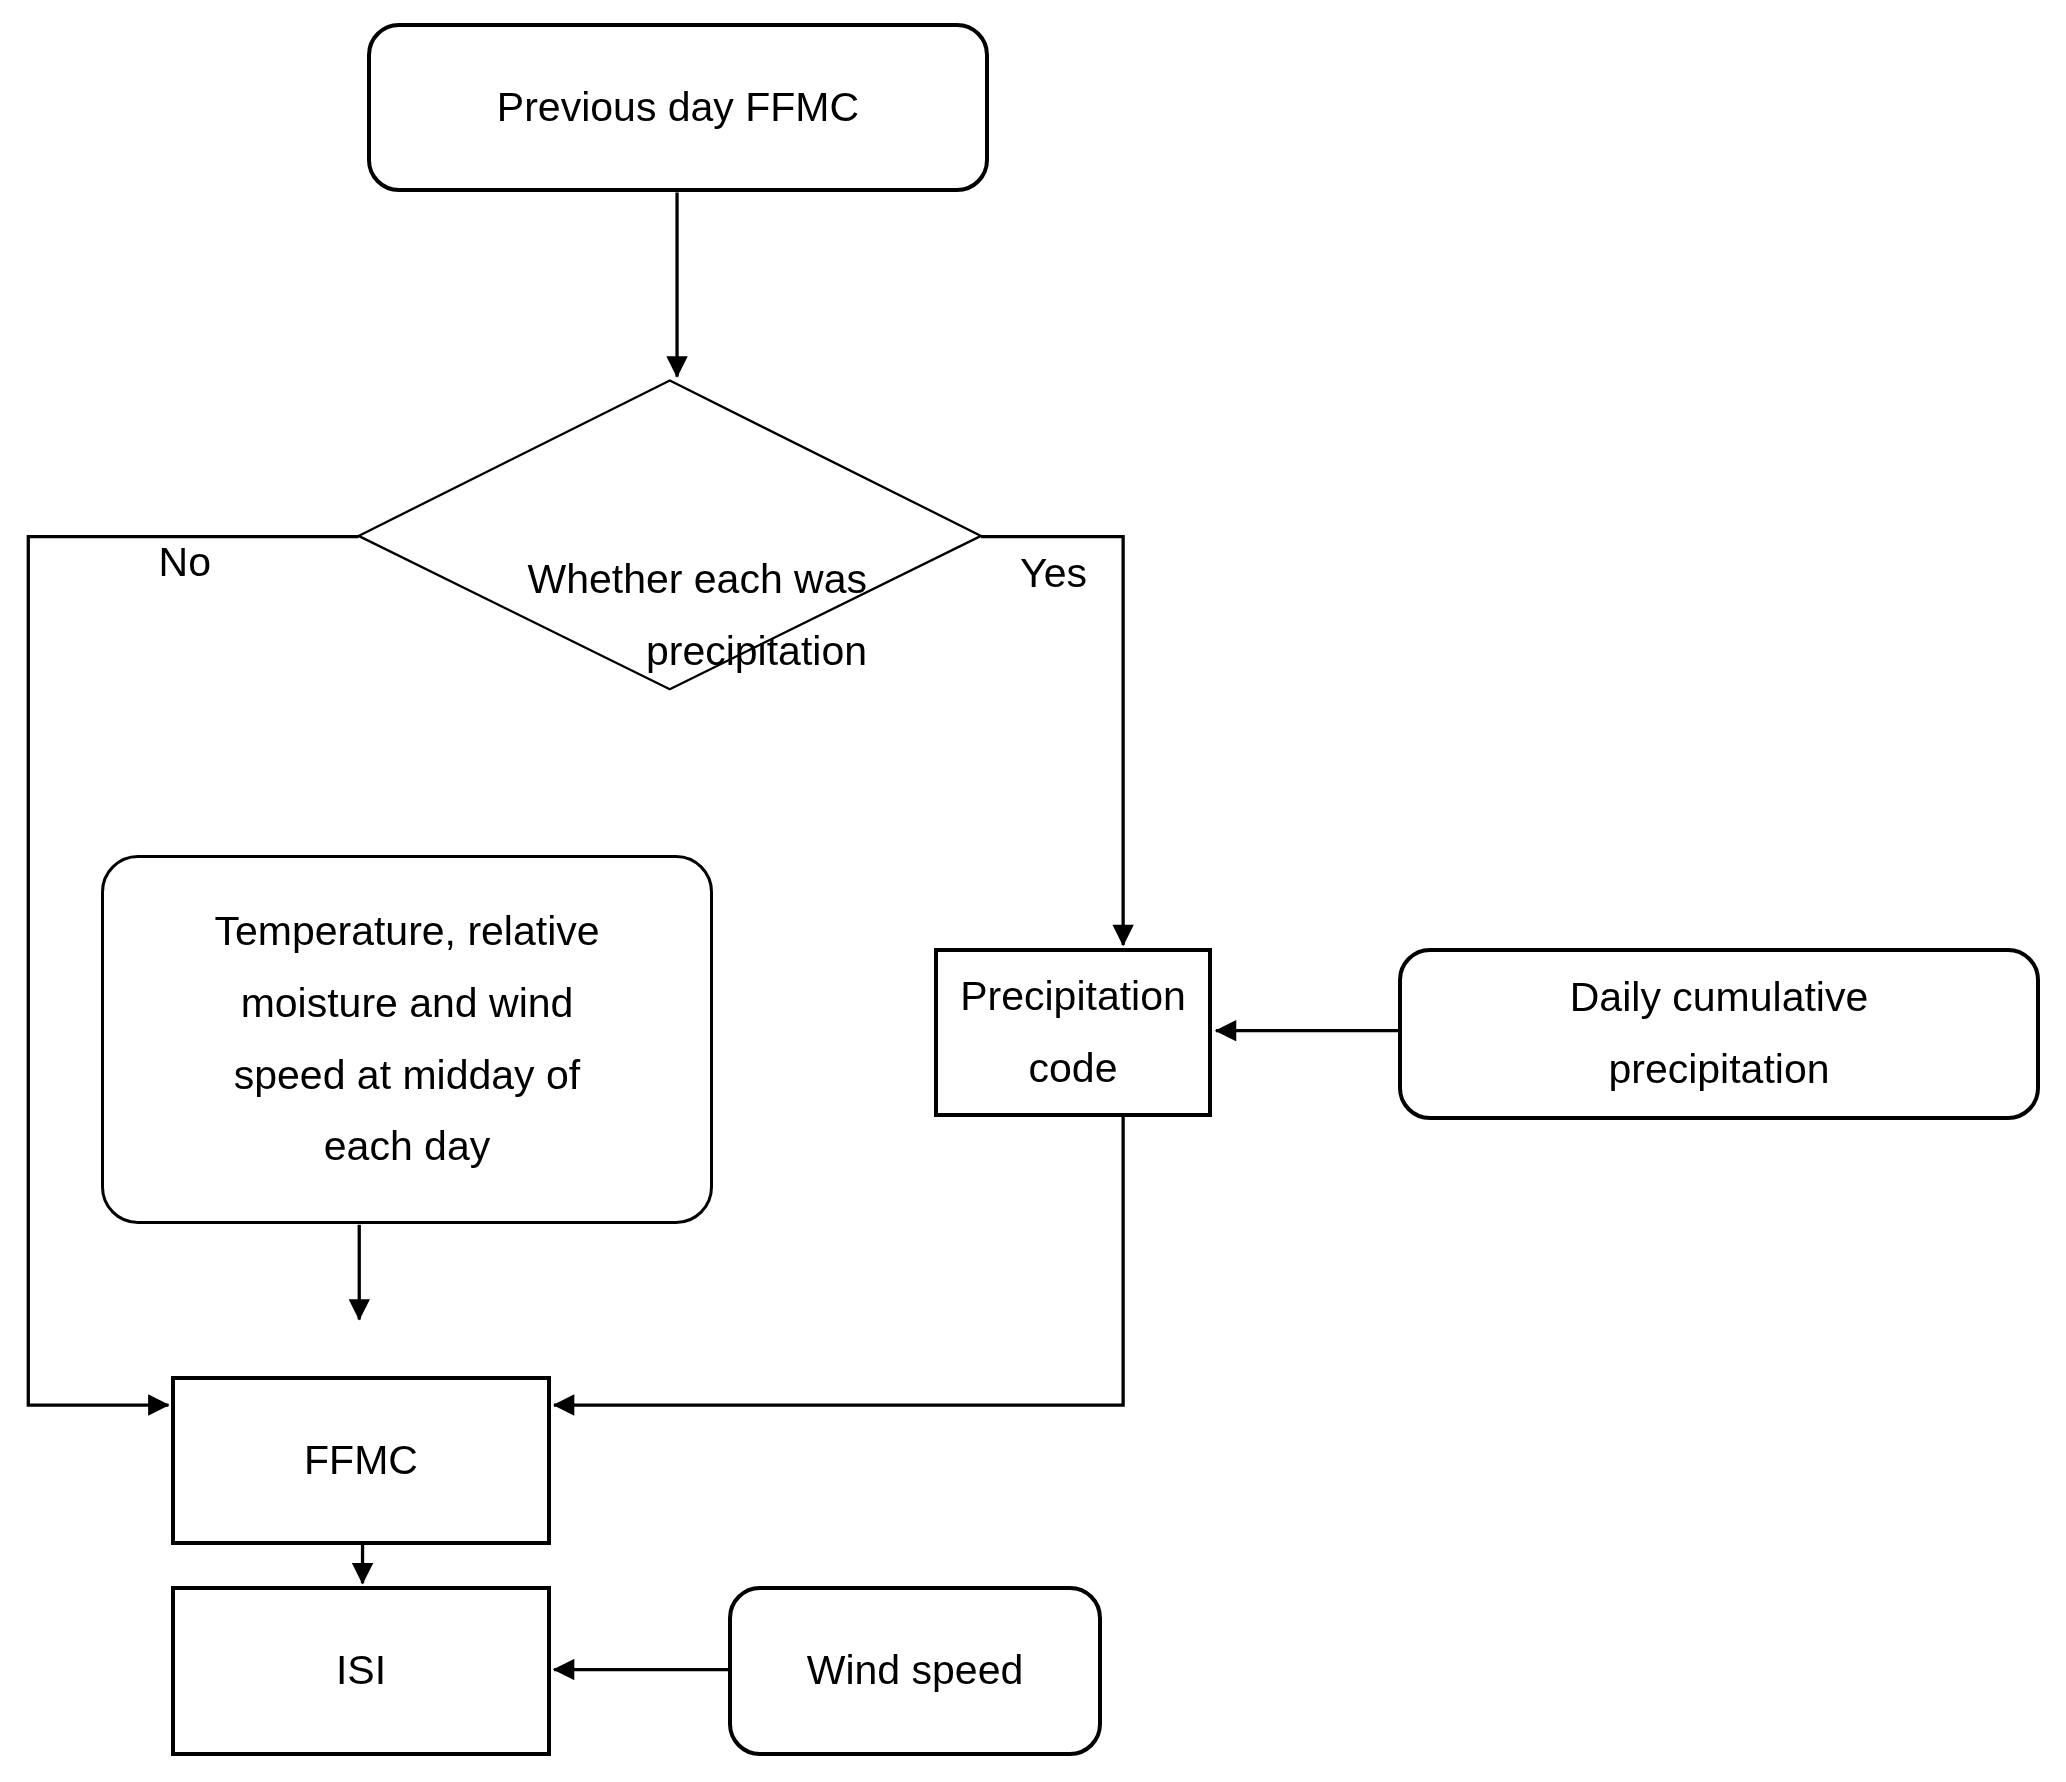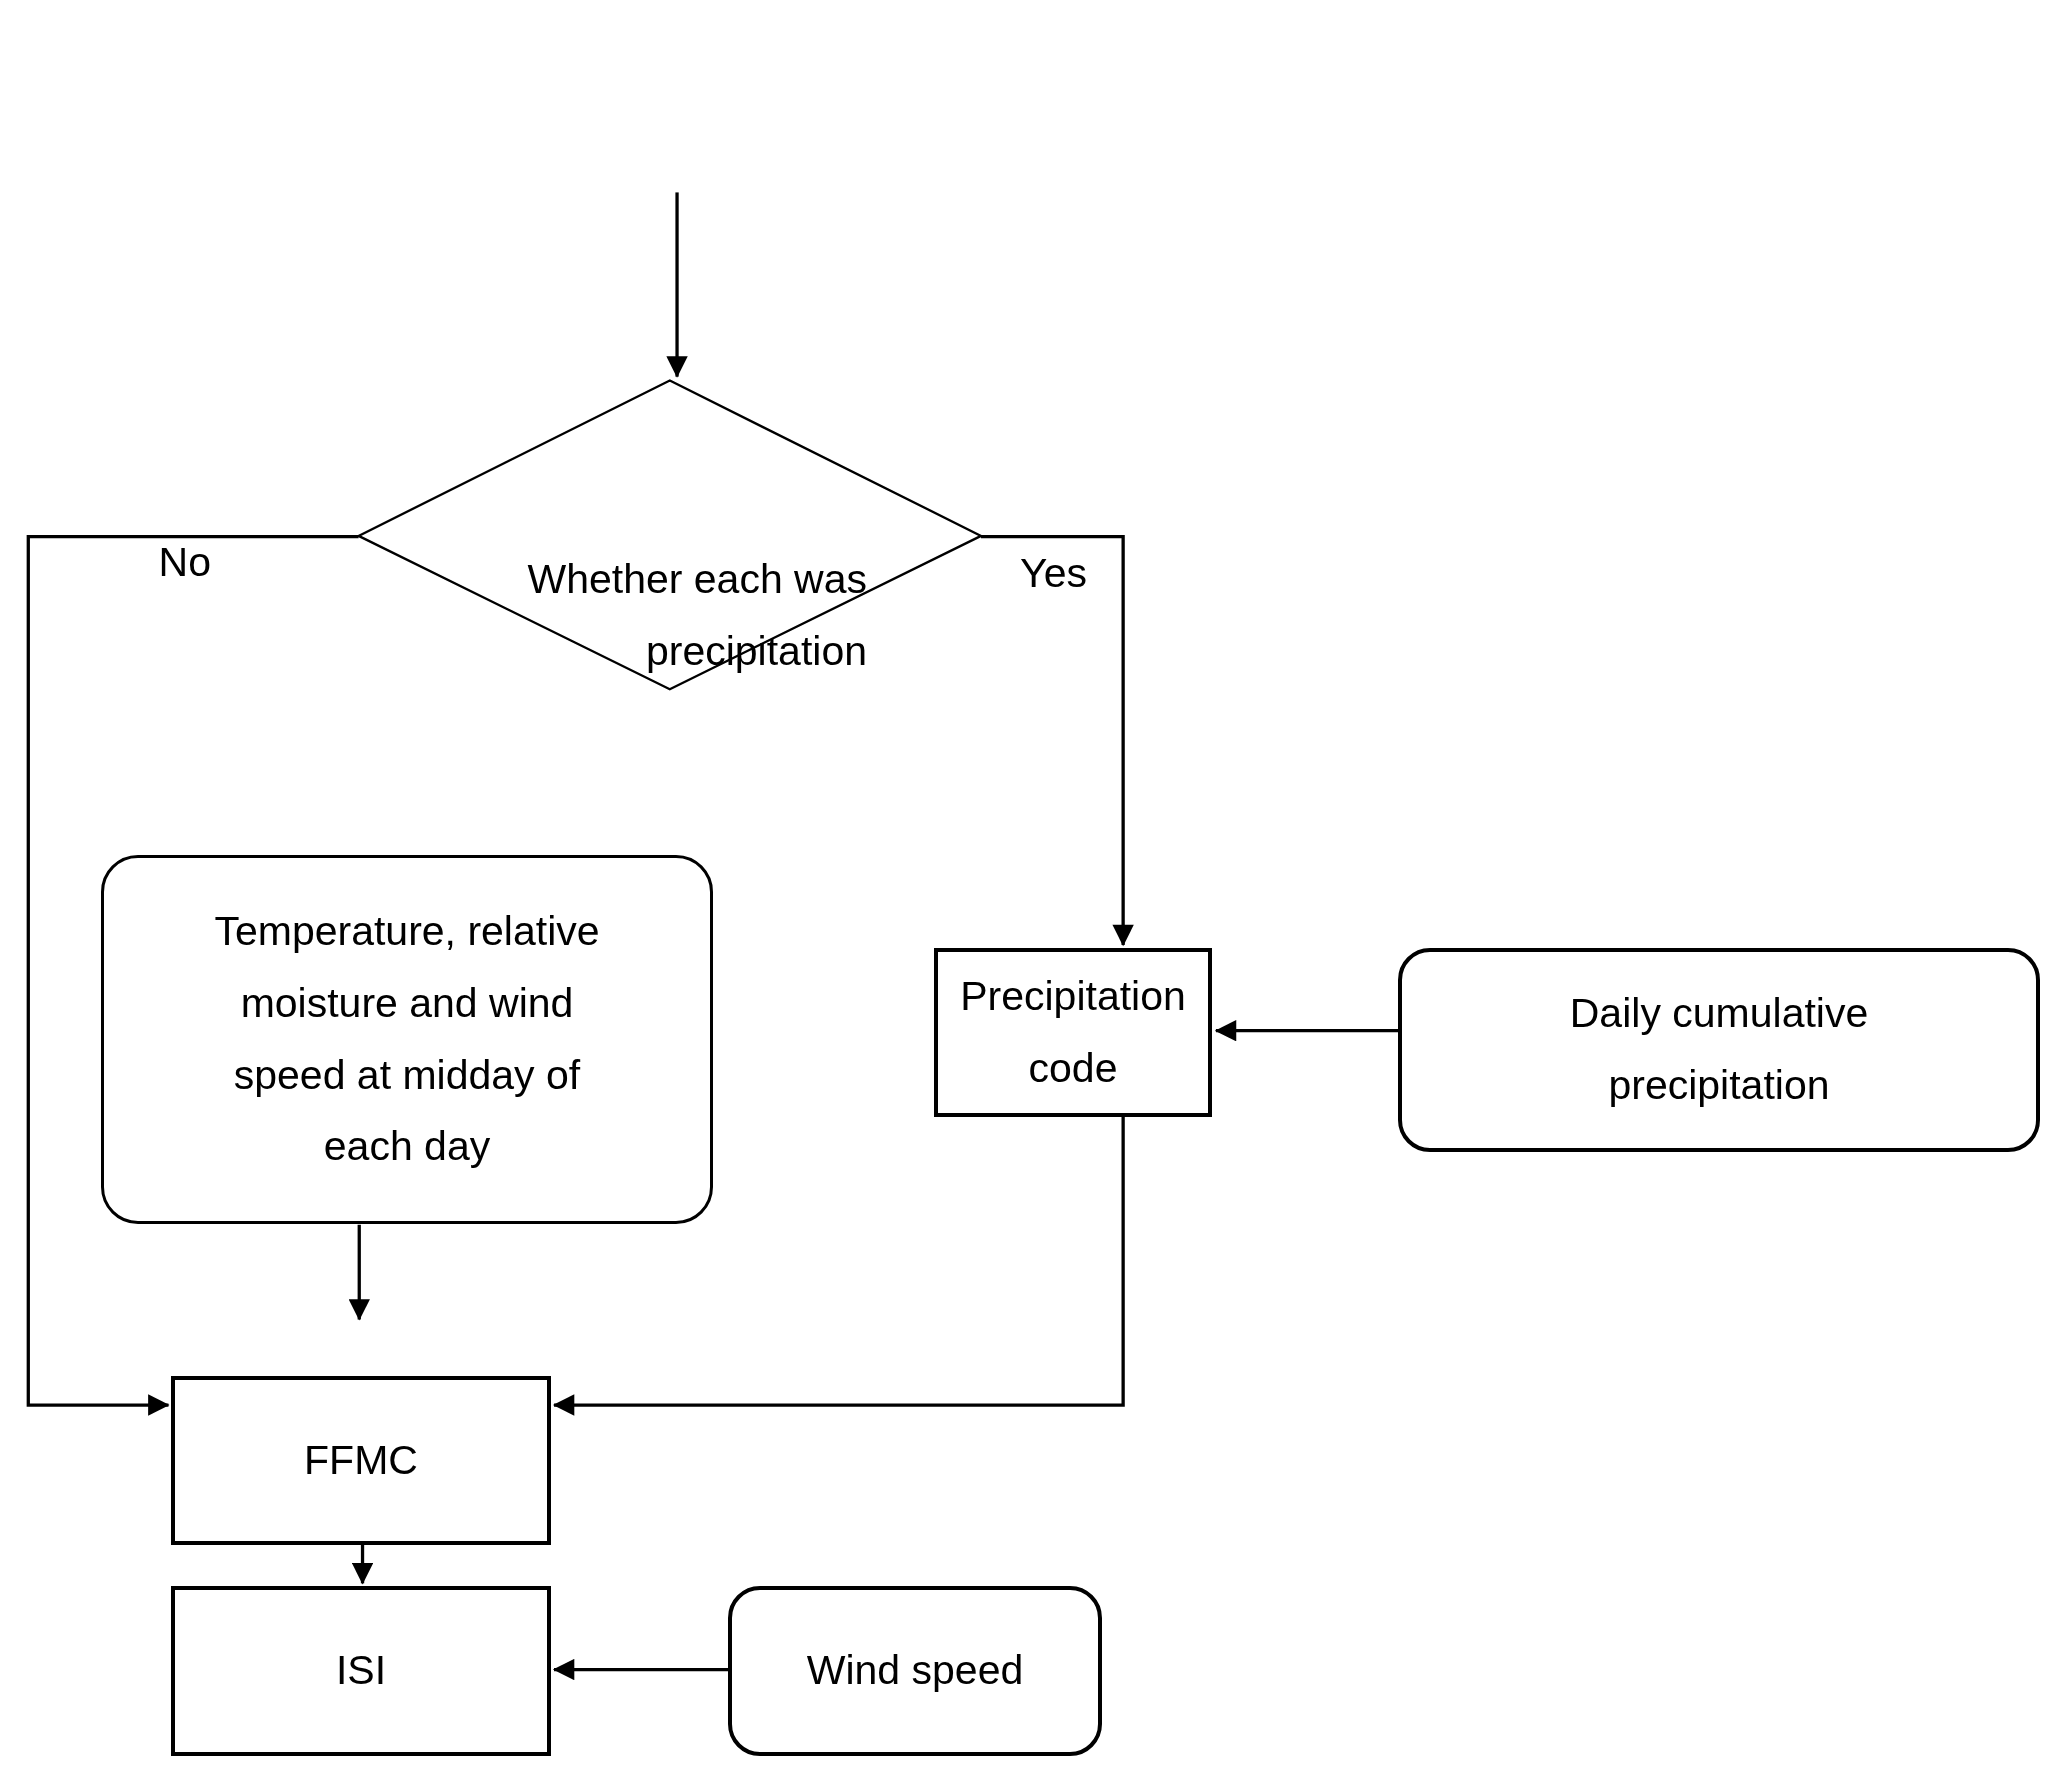--- a/index.html
+++ b/index.html
@@ -36,21 +36,21 @@
     line-height: 1.75;
     white-space: pre;
     z-index: 2;
   }
   .rounded { border-radius: 32px; }
   .rounded-lg { border-radius: 37px; }
 
   .node-previous   { left: 367px;  top: 23px;   width: 622px; height: 169px; border-width: 4.6px; }
   .node-temp       { left: 101px;  top: 855px; width: 612px; height: 369px; border-width: 3.3px; }
   .node-precipcode { left: 934px; top: 948px; width: 278px; height: 169px; }
-  .node-daily      { left: 1398px; top: 948px; width: 642px; height: 204px; }
+  .node-daily      { left: 1398px; top: 948px; width: 642px; height: 172px; }
   .node-ffmc       { left: 171px;  top: 1376px; width: 380px; height: 169px; }
   .node-isi        { left: 171px;  top: 1586px; width: 380px; height: 170px; }
   .node-wind       { left: 728px; top: 1586px; width: 374px; height: 170px; }
 
   .floating-label {
     position: absolute;
     text-align: right;
     font-size: 41px;
     line-height: 1.75;
     white-space: pre;
@@ -95,20 +95,23 @@
 
     <path class="edge" d="M 1707 1697 L 1707 2135 L 842 2135" marker-end="url(#arrowhead)"></path>
 
     <path class="edge" d="M 551 2266 L 551 2406" marker-end="url(#arrowhead)"></path>
 
     <path class="edge" d="M 1107 2537 L 842 2537" marker-end="url(#arrowhead)"></path>
 
     <polygon class="diamond-shape" points="1018,578 1491,814 1018,1047 545,814"></polygon>
   </svg>
 
+  <div class="node rounded node-previous">
+    <span>Previous day FFMC</span>
+  </div>
 
   <div class="floating-label diamond-label">
     <span>Whether each was
 precipitation</span>
   </div>
 
   <div class="floating-label label-no">
     <span>No</span>
   </div>
 

